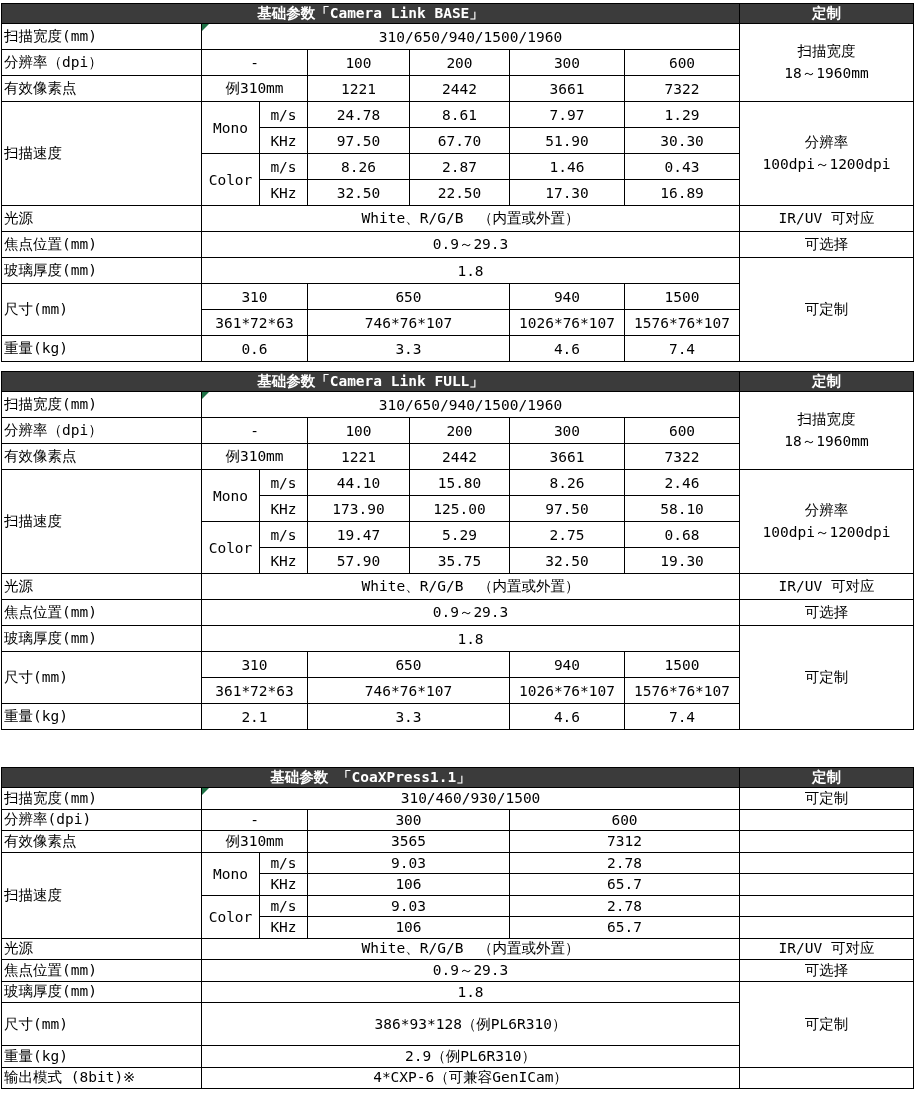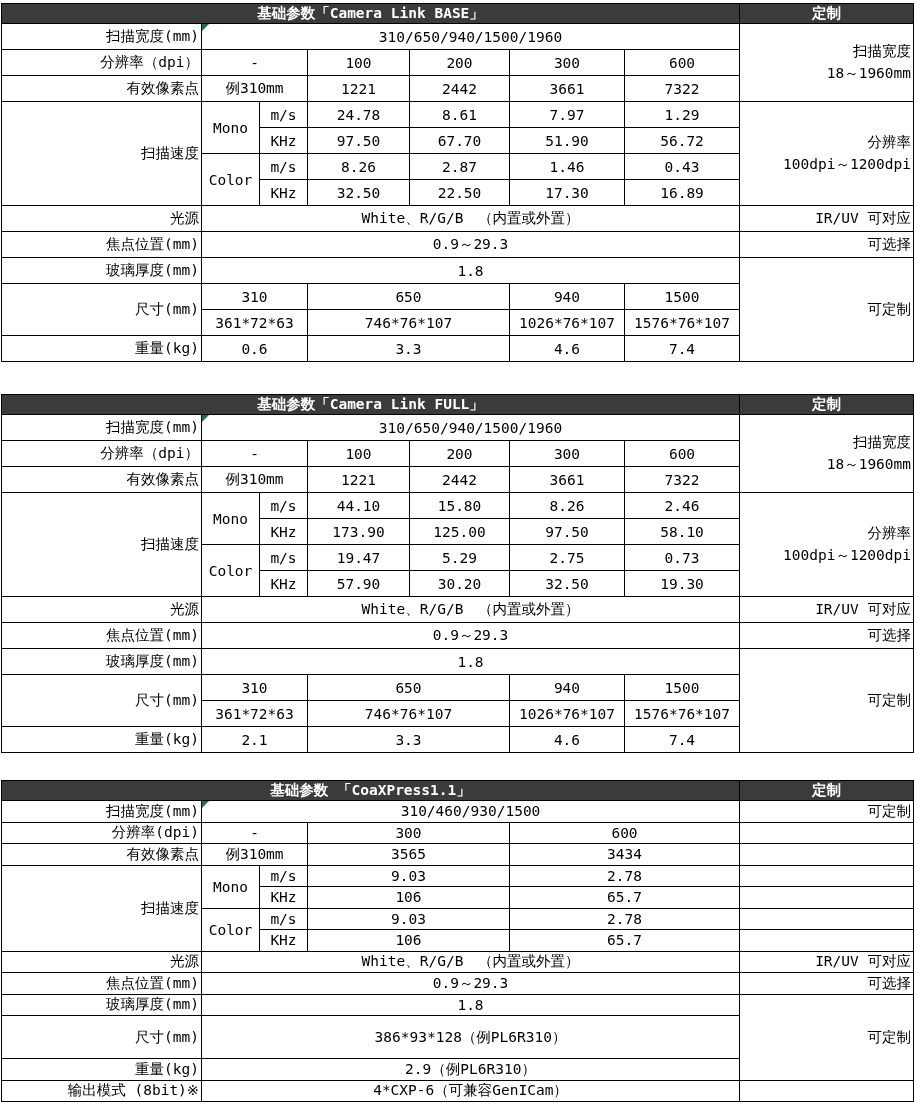--- a/index.html
+++ b/index.html
@@ -17,44 +17,44 @@
     font-family:"DejaVu Sans Mono","DejaVu Sans","Liberation Sans",sans-serif;
     color:#000;
   }
   table.spec{
     border-collapse:collapse;
     table-layout:fixed;
     width:912px;
     margin-left:1px;
   }
   #t1{margin-top:3px;}
-  #t2{margin-top:32px;}
-  #t3{margin-top:27px;}
+  #t2{margin-top:9px;}
+  #t3{margin-top:37px;}
   table.spec td{
     border:1px solid var(--border-color,#000);
     font-size:14.5px;
     padding:0 2px;
     overflow:hidden;
     white-space:nowrap;
   }
   td.hdr{
     background:var(--header-bg,#3b3b3b);
     color:var(--header-text,#fff);
     font-weight:bold;
     text-align:center;
     font-size:15.5px;
     border:1px solid var(--header-bg,#3b3b3b);
     border-bottom:2px solid var(--border-color,#000);
   }
   td.hdr-right{
     border-left:3px solid #ffffff;
   }
-  td.l{text-align:right;padding-left:5px;}
+  td.l{text-align:left;padding-left:5px;}
   td.v{text-align:center;}
-  td.c{text-align:right;}
+  td.c{text-align:center;}
   .two-line span{display:block;line-height:1.45;}
   td.rel{position:relative;}
   .flag{
     position:absolute;top:0;left:0;width:0;height:0;
     border-top:7px solid var(--flag-green,#1e7145);
     border-right:7px solid transparent;
   }
   
   #t1 tr,#t2 tr{height:26px;}
   #t1 tr.hr,#t2 tr.hr,#t3 tr.hr{height:19px;}
@@ -115,21 +115,21 @@
     <td class="c two-line" rowspan="4">
       <span>分辨率</span>
       <span>100dpi～1200dpi</span>
     </td>
   </tr>
   <tr>
     <td class="v">KHz</td>
     <td class="v">97.50</td>
     <td class="v">67.70</td>
     <td class="v">51.90</td>
-    <td class="v">56.72</td>
+    <td class="v">30.30</td>
   </tr>
   <tr>
     <td class="v" rowspan="2">Color</td>
     <td class="v">m/s</td>
     <td class="v">8.26</td>
     <td class="v">2.87</td>
     <td class="v">1.46</td>
     <td class="v">0.43</td>
   </tr>
   <tr>
@@ -236,26 +236,26 @@
     <td class="v">125.00</td>
     <td class="v">97.50</td>
     <td class="v">58.10</td>
   </tr>
   <tr>
     <td class="v" rowspan="2">Color</td>
     <td class="v">m/s</td>
     <td class="v">19.47</td>
     <td class="v">5.29</td>
     <td class="v">2.75</td>
-    <td class="v">0.73</td>
+    <td class="v">0.68</td>
   </tr>
   <tr>
     <td class="v">KHz</td>
     <td class="v">57.90</td>
-    <td class="v">30.20</td>
+    <td class="v">35.75</td>
     <td class="v">32.50</td>
     <td class="v">19.30</td>
   </tr>
   <tr>
     <td class="l">光源</td>
     <td class="v" colspan="6">White、R/G/B　（内置或外置）</td>
     <td class="c">IR/UV 可对应</td>
   </tr>
   <tr>
     <td class="l">焦点位置(mm)</td>
@@ -313,21 +313,21 @@
     <td class="l">分辨率(dpi)</td>
     <td class="v" colspan="2">-</td>
     <td class="v">300</td>
     <td class="v">600</td>
     <td class="c"></td>
   </tr>
   <tr>
     <td class="l">有效像素点</td>
     <td class="v" colspan="2">例310mm</td>
     <td class="v">3565</td>
-    <td class="v">3434</td>
+    <td class="v">7312</td>
     <td class="c"></td>
   </tr>
   <tr>
     <td class="l" rowspan="4">扫描速度</td>
     <td class="v" rowspan="2">Mono</td>
     <td class="v">m/s</td>
     <td class="v">9.03</td>
     <td class="v">2.78</td>
     <td class="c"></td>
   </tr>

